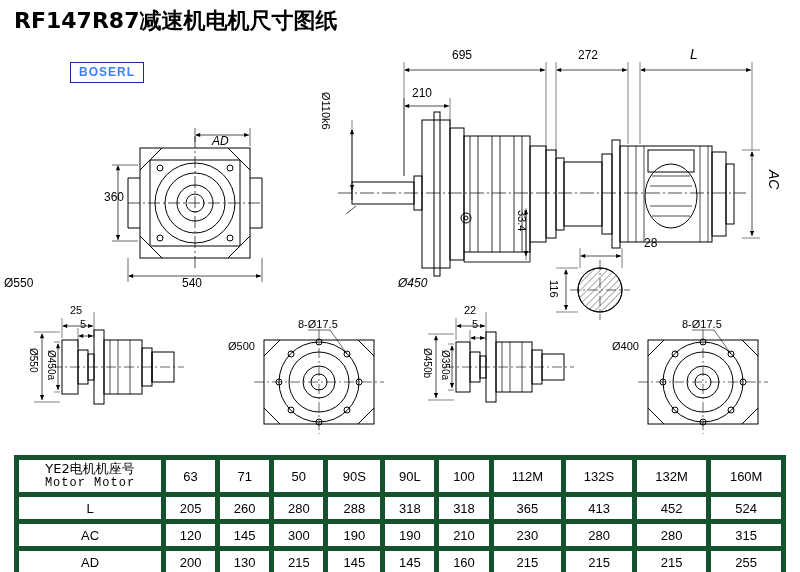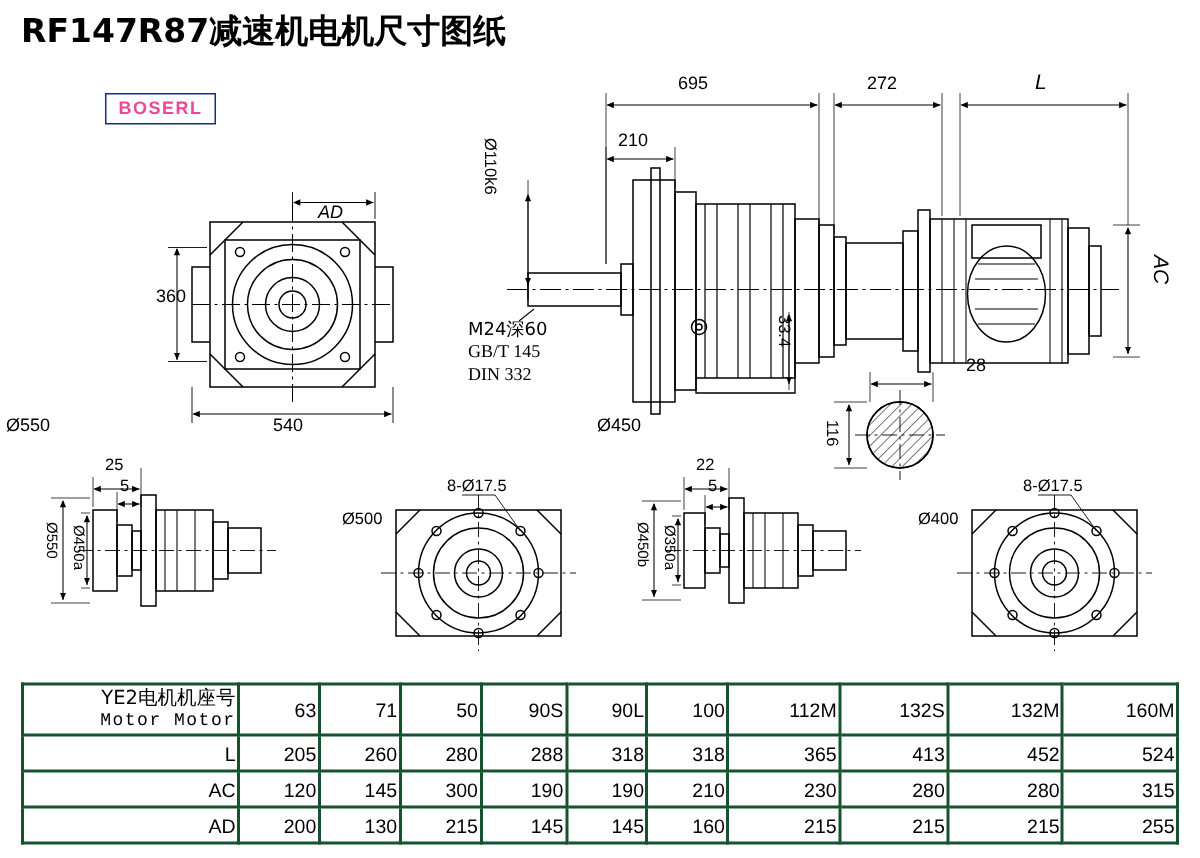--- a/index.html
+++ b/index.html
@@ -13,37 +13,37 @@
   
   .title{
     position:absolute;left:14px;top:6px;
     font-size:22px;font-weight:bold;letter-spacing:0px;
     font-family:"DejaVu Sans","Liberation Sans",sans-serif;
   }
 
   
   .logo{
     position:absolute;left:70px;top:62px;width:72px;height:19px;
-    border:1px solid #1d2a8c;color:#ec4899;
+    border:1px solid #1d2a8c;color:#3b82f6;
     font-size:12px;font-weight:bold;letter-spacing:1px;
     text-align:center;line-height:19px;
   }
 
   
   .svgwrap{position:absolute;left:0;top:0;width:800px;height:572px;}
   svg{display:block;}
 
   
   .tbl{
     position:absolute;left:14px;top:455px;width:772px;
     border-collapse:collapse;
   }
   .tbl td{
-    border:2px solid #14532d;
-    text-align:right;
+    border:5px solid #14532d;
+    text-align:center;
     font-size:13px;
     height:20px;
     font-family:"Liberation Sans",sans-serif;
   }
   .tbl td.rowhead{width:140px;font-size:13px;}
   .tbl .cn{font-family:"DejaVu Sans","Liberation Sans",sans-serif;font-size:13px;line-height:15px;}
   .tbl .mono{font-family:"Liberation Mono","DejaVu Sans Mono",monospace;font-size:12px;letter-spacing:1px;line-height:15px;}
   .tbl td.datahead{font-size:13px;font-weight:normal;}
 </style>
 </head>
@@ -316,42 +316,37 @@
   <div style="position:absolute;left:320px;top:92px;font-size:11px;writing-mode:vertical-rl;text-orientation:mixed;letter-spacing:0px;">Ø110k6</div>
   <div style="position:absolute;left:516px;top:210px;font-size:11px;writing-mode:vertical-rl;">33.4</div>
   <div style="position:absolute;left:766px;top:170px;font-size:14px;font-style:italic;writing-mode:vertical-rl;">AC</div>
   <div style="position:absolute;left:212px;top:134px;font-size:12px;font-style:italic;">AD</div>
   <div style="position:absolute;left:104px;top:190px;font-size:12px;text-align:center;">360</div>
   <div style="position:absolute;left:182px;top:276px;font-size:12px;">540</div>
   <div style="position:absolute;left:644px;top:236px;font-size:12px;">28</div>
   <div style="position:absolute;left:548px;top:280px;font-size:11px;writing-mode:vertical-rl;">116</div>
 
   <div style="position:absolute;left:4px;top:276px;font-size:12px;">Ø550</div>
-  <div style="position:absolute;left:398px;top:276px;font-size:12px;">Ø450</div>
+  <div style="position:absolute;left:398px;top:276px;font-size:12px;font-style:italic;">Ø450</div>
   <div style="position:absolute;left:228px;top:340px;font-size:11px;">Ø500</div>
   <div style="position:absolute;left:612px;top:340px;font-size:11px;">Ø400</div>
 
   <div style="position:absolute;left:28px;top:348px;font-size:10px;writing-mode:vertical-rl;">Ø550</div>
   <div style="position:absolute;left:46px;top:350px;font-size:10px;writing-mode:vertical-rl;">Ø450a</div>
   <div style="position:absolute;left:422px;top:348px;font-size:10px;writing-mode:vertical-rl;">Ø450b</div>
   <div style="position:absolute;left:440px;top:350px;font-size:10px;writing-mode:vertical-rl;">Ø350a</div>
 
   <div style="position:absolute;left:70px;top:304px;font-size:11px;">25</div>
   <div style="position:absolute;left:80px;top:318px;font-size:11px;">5</div>
   <div style="position:absolute;left:464px;top:304px;font-size:11px;">22</div>
   <div style="position:absolute;left:472px;top:318px;font-size:11px;">5</div>
 
   <div style="position:absolute;left:298px;top:318px;font-size:11px;">8-Ø17.5</div>
   <div style="position:absolute;left:682px;top:318px;font-size:11px;">8-Ø17.5</div>
 
-  <div style="position:absolute;left:312px;top:212px;font-size:12px;line-height:15px;font-family:'Liberation Serif',serif;">
-    <div style="font-family:'DejaVu Sans','Liberation Sans',sans-serif;font-size:12px;">M24深60</div>
-    <div>GB/T 145</div>
-    <div>DIN 332</div>
-  </div>
 
   <table class="tbl">
     <tbody>
       <tr>
         <td class="rowhead">
           <div class="cn">YE2电机机座号</div>
           <div class="mono">Motor Motor</div>
         </td>
         <td class="datahead">63</td>
         <td class="datahead">71</td>

